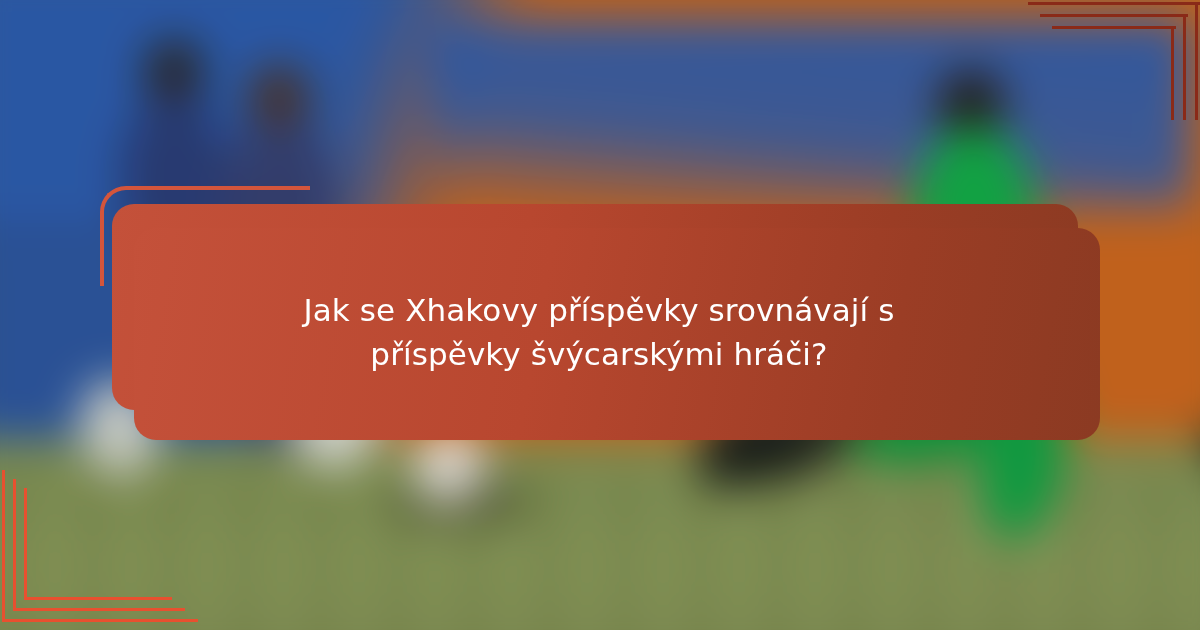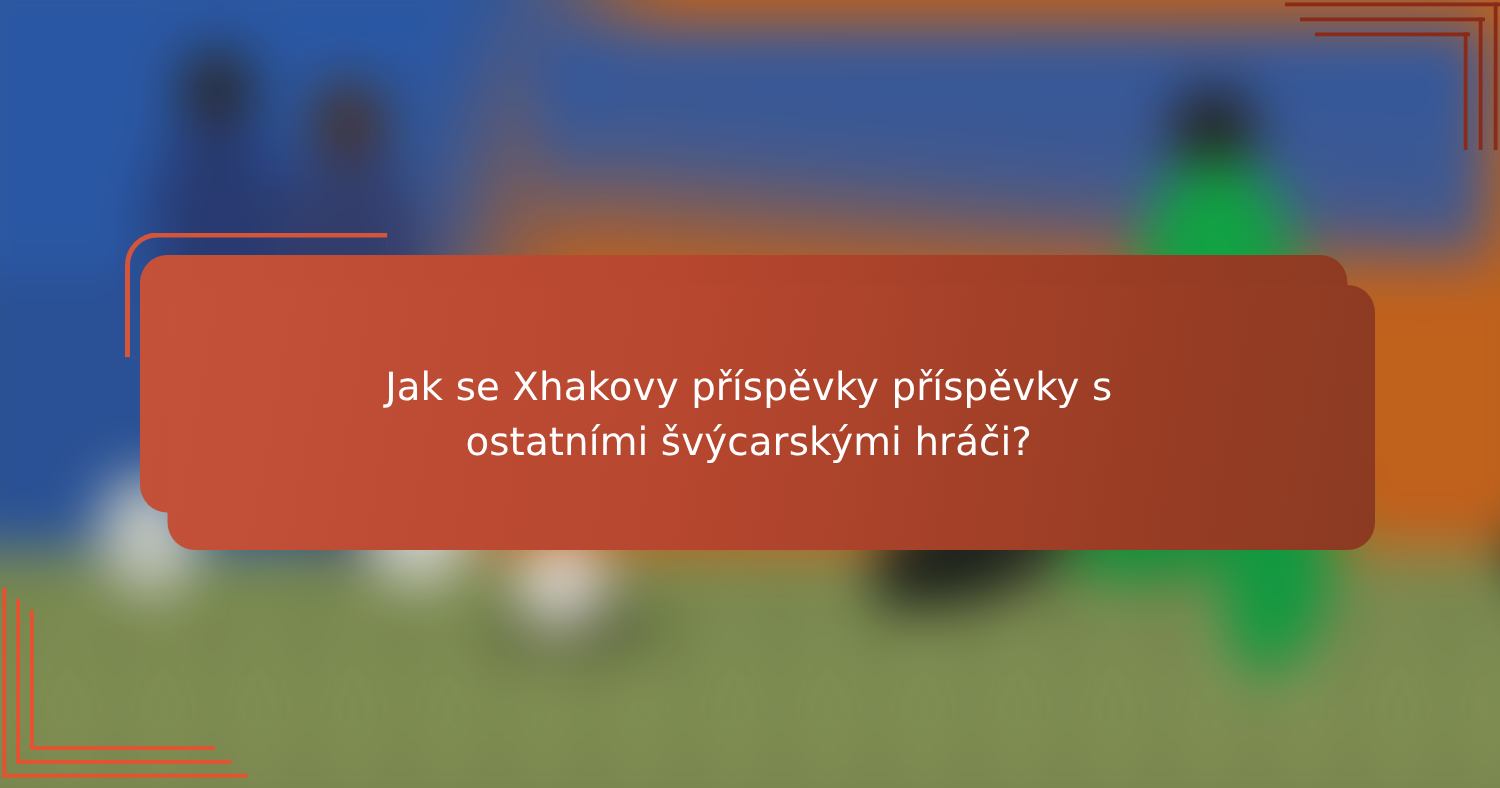--- a/index.html
+++ b/index.html
@@ -272,16 +272,16 @@
     <span class="h h2"></span>
     <span class="v v2"></span>
     <span class="h h3"></span>
     <span class="v v3"></span>
   </div>
 
   <div class="card-outline"></div>
   <div class="card-back"></div>
 
   <div class="card-front">
-    <h1 class="headline">Jak se Xhakovy příspěvky příspěvky s ostatními švýcarskými hráči?</h1>
+    <h1 class="headline">Jak se Xhakovy příspěvky srovnávají s příspěvky švýcarskými hráči?</h1>
   </div>
 
 </div>
 
 </body></html>

